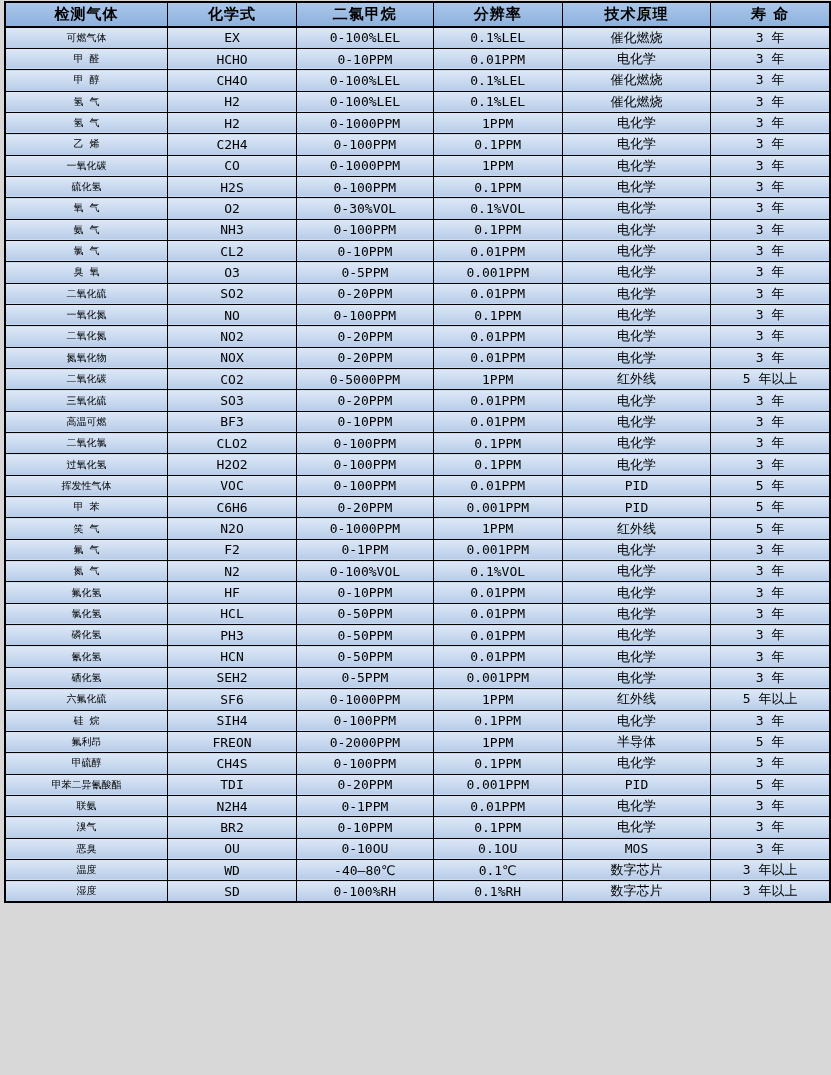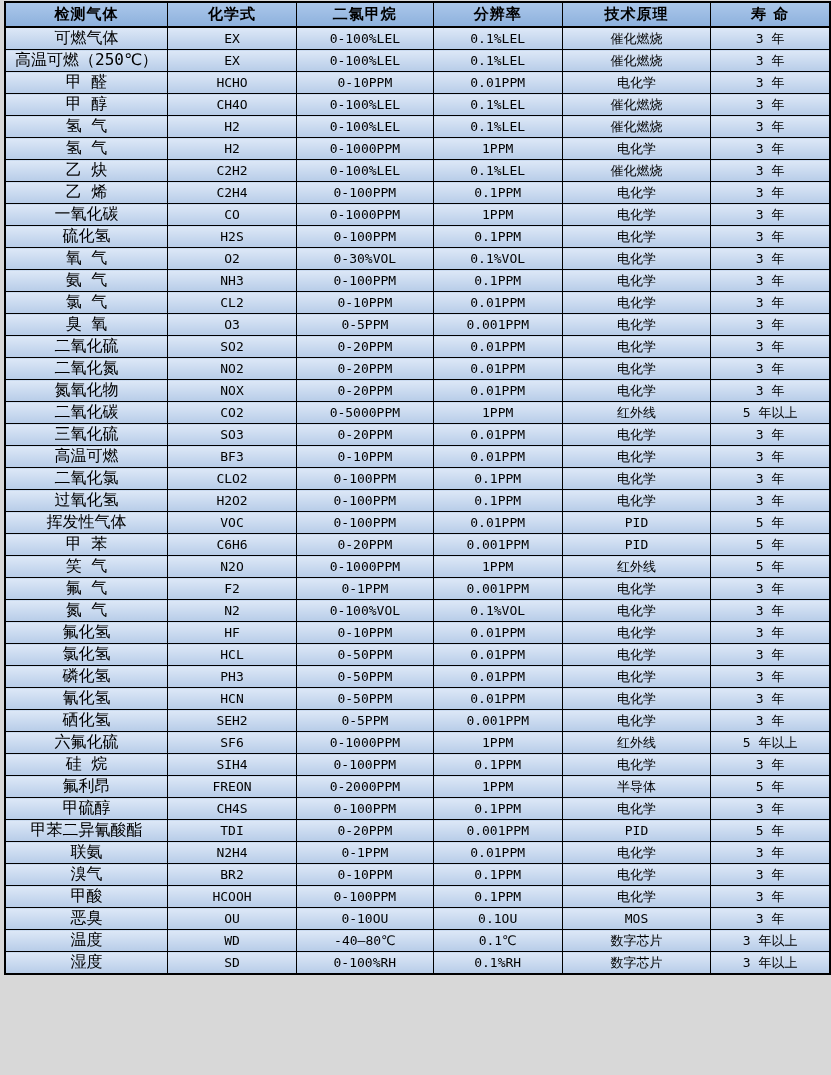--- a/index.html
+++ b/index.html
@@ -40,21 +40,21 @@
     letter-spacing:1px;
     background:linear-gradient(180deg,var(--header-top) 0%,var(--header-bottom) 100%);
     border-bottom:2px solid var(--border);
   }
   .spec-table td{
     height:21.35px;
     font-size:13px;
     font-family:"DejaVu Sans Mono","DejaVu Sans",monospace;
     background:linear-gradient(180deg,var(--row-top) 0%,var(--row-bottom) 100%);
   }
-  .spec-table td.c-gas{font-size:16px;}
+  .spec-table td.c-gas{font-size:10px;}
 </style>
 </head>
 <body>
 
 <table class="spec-table">
   <colgroup>
     <col style="width:162px">
     <col style="width:129px">
     <col style="width:136px">
     <col style="width:129px">
@@ -74,28 +74,20 @@
   <tbody>
       <tr>
         <td class="c-gas">可燃气体</td>
         <td>EX</td>
         <td>0-100%LEL</td>
         <td>0.1%LEL</td>
         <td>催化燃烧</td>
         <td>3 年</td>
       </tr>
       <tr>
-        <td class="c-gas">高温可燃（250℃）</td>
-        <td>EX</td>
-        <td>0-100%LEL</td>
-        <td>0.1%LEL</td>
-        <td>催化燃烧</td>
-        <td>3 年</td>
-      </tr>
-      <tr>
         <td class="c-gas">甲 醛</td>
         <td>HCHO</td>
         <td>0-10PPM</td>
         <td>0.01PPM</td>
         <td>电化学</td>
         <td>3 年</td>
       </tr>
       <tr>
         <td class="c-gas">甲 醇</td>
         <td>CH4O</td>
@@ -114,28 +106,20 @@
       </tr>
       <tr>
         <td class="c-gas">氢 气</td>
         <td>H2</td>
         <td>0-1000PPM</td>
         <td>1PPM</td>
         <td>电化学</td>
         <td>3 年</td>
       </tr>
       <tr>
-        <td class="c-gas">乙 炔</td>
-        <td>C2H2</td>
-        <td>0-100%LEL</td>
-        <td>0.1%LEL</td>
-        <td>催化燃烧</td>
-        <td>3 年</td>
-      </tr>
-      <tr>
         <td class="c-gas">乙 烯</td>
         <td>C2H4</td>
         <td>0-100PPM</td>
         <td>0.1PPM</td>
         <td>电化学</td>
         <td>3 年</td>
       </tr>
       <tr>
         <td class="c-gas">一氧化碳</td>
         <td>CO</td>
@@ -186,20 +170,28 @@
       </tr>
       <tr>
         <td class="c-gas">二氧化硫</td>
         <td>SO2</td>
         <td>0-20PPM</td>
         <td>0.01PPM</td>
         <td>电化学</td>
         <td>3 年</td>
       </tr>
       <tr>
+        <td class="c-gas">一氧化氮</td>
+        <td>NO</td>
+        <td>0-100PPM</td>
+        <td>0.1PPM</td>
+        <td>电化学</td>
+        <td>3 年</td>
+      </tr>
+      <tr>
         <td class="c-gas">二氧化氮</td>
         <td>NO2</td>
         <td>0-20PPM</td>
         <td>0.01PPM</td>
         <td>电化学</td>
         <td>3 年</td>
       </tr>
       <tr>
         <td class="c-gas">氮氧化物</td>
         <td>NOX</td>
@@ -373,28 +365,20 @@
         <td>N2H4</td>
         <td>0-1PPM</td>
         <td>0.01PPM</td>
         <td>电化学</td>
         <td>3 年</td>
       </tr>
       <tr>
         <td class="c-gas">溴气</td>
         <td>BR2</td>
         <td>0-10PPM</td>
-        <td>0.1PPM</td>
-        <td>电化学</td>
-        <td>3 年</td>
-      </tr>
-      <tr>
-        <td class="c-gas">甲酸</td>
-        <td>HCOOH</td>
-        <td>0-100PPM</td>
         <td>0.1PPM</td>
         <td>电化学</td>
         <td>3 年</td>
       </tr>
       <tr>
         <td class="c-gas">恶臭</td>
         <td>OU</td>
         <td>0-10OU</td>
         <td>0.1OU</td>
         <td>MOS</td>

